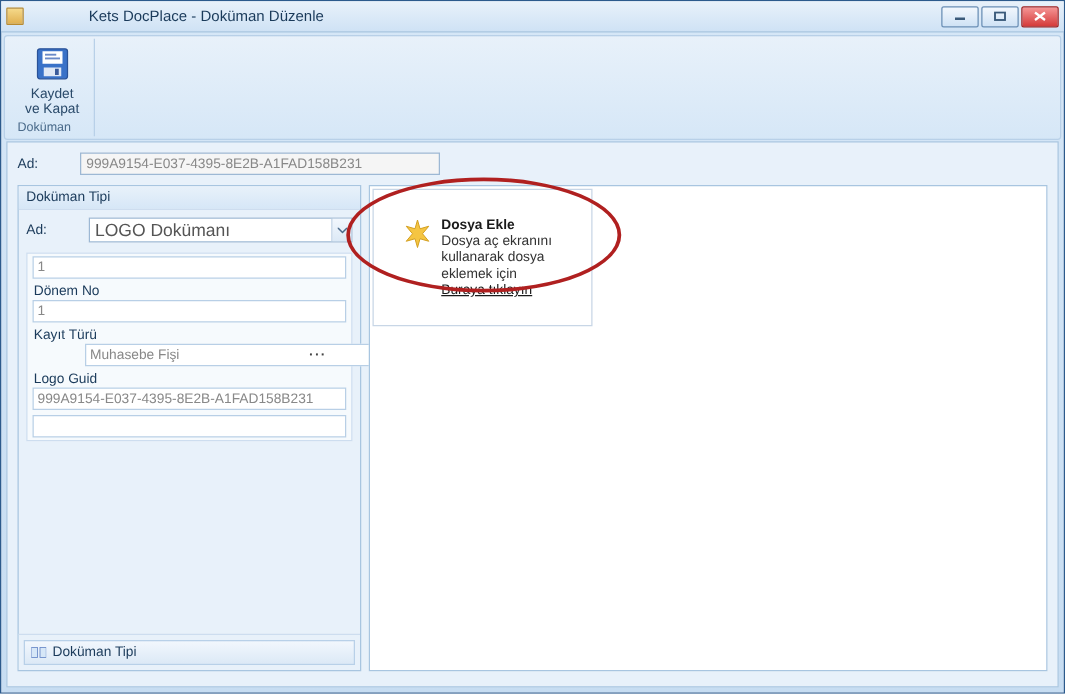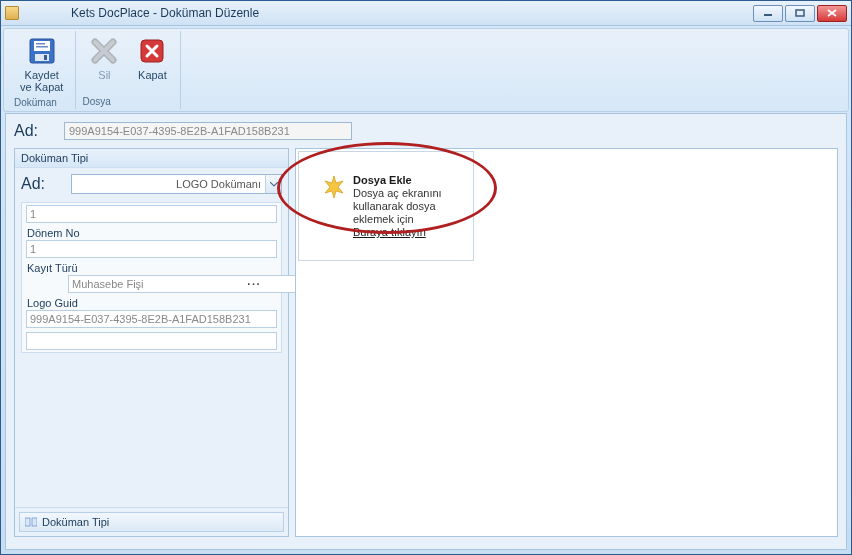--- a/index.html
+++ b/index.html
@@ -17,29 +17,29 @@
     .ribbon { height: 84px; background: linear-gradient(to bottom, #e8f1fa 0%, #d6e7f7 100%); border-bottom: 1px solid #a8c5e0; display: flex; padding: 2px 4px; margin: 2px; border-radius: 3px; border: 1px solid #b8d0e8; }
     .ribbon-group { display: flex; flex-direction: column; padding: 2px 6px; border-right: 1px solid #b8d0e8; }
     .ribbon-items { display: flex; gap: 4px; flex: 1; align-items: flex-start; }
     .ribbon-btn { display: flex; flex-direction: column; align-items: center; padding: 2px 6px; cursor: pointer; border-radius: 3px; }
     .ribbon-btn.disabled { opacity: 0.5; cursor: default; }
     .ribbon-btn .icon-holder { width: 32px; height: 32px; display: flex; align-items: center; justify-content: center; margin-bottom: 2px; }
     .ribbon-label { font-size: 11px; color: #2a4a6a; text-align: center; line-height: 12px; }
     .group-title { font-size: 10px; color: #4a6a8a; margin-top: auto; padding-top: 2px; }
     .content { position: absolute; top: 112px; left: 4px; right: 4px; bottom: 4px; background: #e8f1fa; border: 1px solid #a8c5e0; padding: 8px 8px 8px 8px; }
     .field-row { display: flex; align-items: center; margin-bottom: 8px; }
-    .field-label { width: 50px; color: #1a3a5a; font-size: 16px; }
+    .field-label { width: 50px; color: #1a3a5a; font-size: 11px; }
     .txt { border: 1px solid #9db8d4; padding: 2px 4px; font-size: 11px; background: #fff; color: #666; height: 18px; }
     .txt.ro { background: #f5f5f5; color: #888; }
     .main-split { display: flex; gap: 6px; height: calc(100% - 30px); }
     .left-pane { width: 275px; display: flex; flex-direction: column; border: 1px solid #a8c5e0; background: #e8f1fa; }
     .group-hdr { background: linear-gradient(to bottom, #e8f1fa 0%, #d6e7f7 100%); padding: 3px 6px; border-bottom: 1px solid #cdddef; color: #1a3a5a; font-size: 11px; }
     .left-body { padding: 6px; flex: 1; }
     .combo { display: flex; align-items: center; border: 1px solid #9db8d4; background: #fff; height: 20px; }
-    .combo-text { flex: 1; padding: 0 4px; color: #555; font-size: 11px; text-align: right; }
+    .combo-text { flex: 1; padding: 0 4px; color: #555; font-size: 14px; }
     .combo-arrow { width: 16px; height: 100%; border-left: 1px solid #c0d2e6; display: flex; align-items: center; justify-content: center; background: linear-gradient(to bottom, #f2f7fd, #dce9f6); }
     .prop-list { margin-top: 4px; border: 1px solid #cdddef; background: #f6fafd; }
     .prop-item { padding: 2px 4px 2px 4px; }
     .prop-label { color: #1a3a5a; font-size: 11px; margin-bottom: 1px; padding-left: 1px; }
     .prop-input { width: 100%; height: 18px; border: 1px solid #b8cfe6; background: #fff; color: #888; font-size: 11px; padding: 1px 3px; }
     .prop-input.with-btn { display: flex; align-items: center; margin-left: 42px; }
     .prop-input.with-btn span { flex: 1; }
     .ellipsis-btn { width: 16px; text-align: center; color: #444; cursor: pointer; letter-spacing: 1px; font-weight: bold; }
     .left-footer { border-top: 1px solid #cdddef; padding: 4px; background: #e8f1fa; }
     .footer-btn { display: flex; align-items: center; gap: 5px; padding: 3px 5px; border: 1px solid #b8d0e8; background: linear-gradient(to bottom, #f2f7fd, #dce9f6); cursor: pointer; color: #1a3a5a; }
@@ -90,43 +90,20 @@
               <rect x="8" y="18" width="14" height="7" fill="#e0e8f5"></rect>
               <rect x="17" y="19" width="3" height="5" fill="#3a5a9a"></rect>
             </svg>
           </div>
           <div class="ribbon-label"><span>Kaydet<br>ve Kapat</span></div>
         </div>
       </div>
       <div class="group-title">Doküman</div>
     </div>
 
-    <div class="ribbon-group">
-      <div class="ribbon-items">
-        <div class="ribbon-btn disabled">
-          <div class="icon-holder">
-            <svg width="28" height="28">
-              <path d="M5 5 L23 23 M23 5 L5 23" stroke="#777" stroke-width="7" stroke-linecap="round"></path>
-              <path d="M5 5 L23 23 M23 5 L5 23" stroke="#aaa" stroke-width="4" stroke-linecap="round"></path>
-            </svg>
-          </div>
-          <div class="ribbon-label">Sil</div>
-        </div>
-        <div class="ribbon-btn">
-          <div class="icon-holder">
-            <svg width="28" height="28">
-              <rect x="3" y="3" width="22" height="22" rx="4" fill="#d43a3a" stroke="#a02020"></rect>
-              <path d="M9 9 L19 19 M19 9 L9 19" stroke="#fff" stroke-width="3" stroke-linecap="round"></path>
-            </svg>
-          </div>
-          <div class="ribbon-label">Kapat</div>
-        </div>
-      </div>
-      <div class="group-title">Dosya</div>
-    </div>
   </div>
 
   <div class="content">
     <div class="field-row">
       <div class="field-label">Ad:</div>
       <input class="txt ro" style="width: 288px;" readonly="" value="999A9154-E037-4395-8E2B-A1FAD158B231">
     </div>
 
     <div class="main-split">
       <div class="left-pane">

